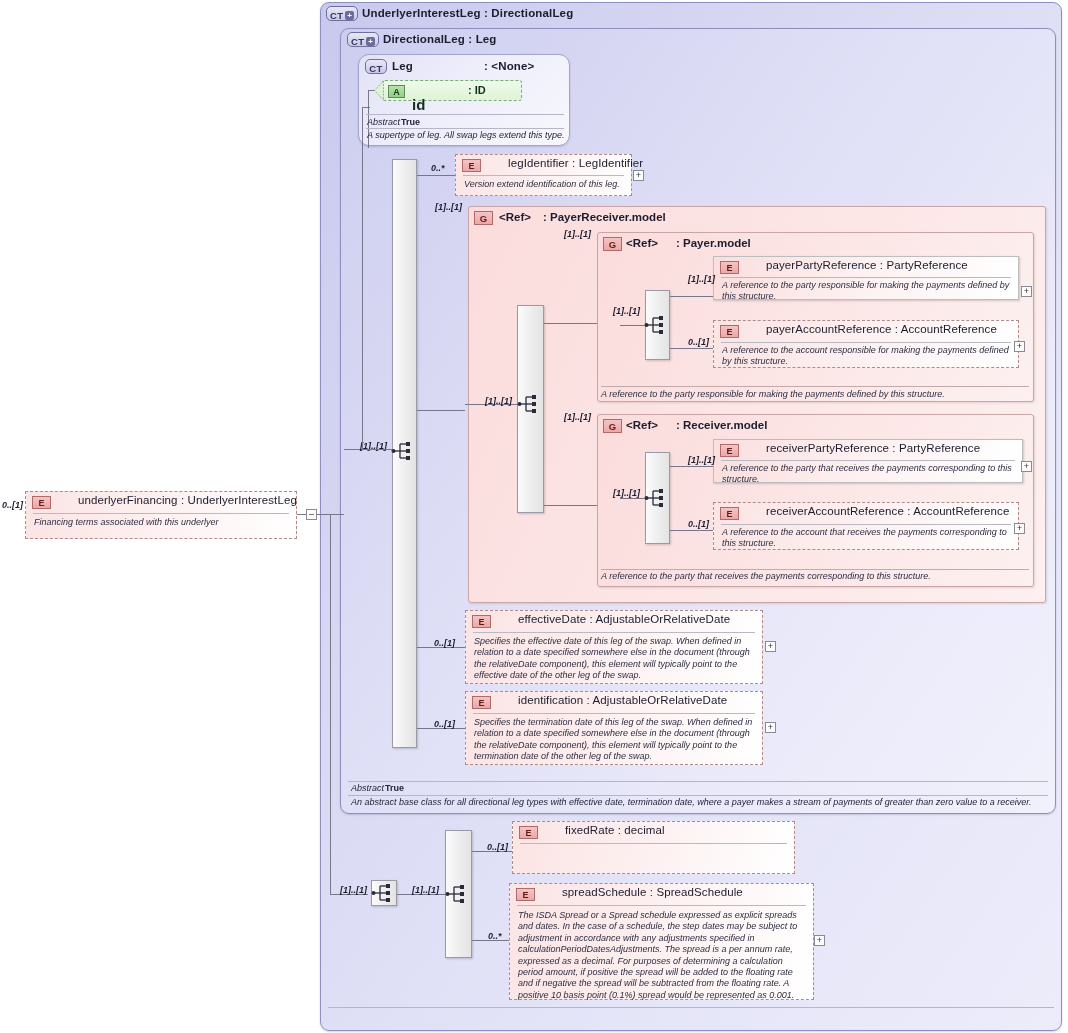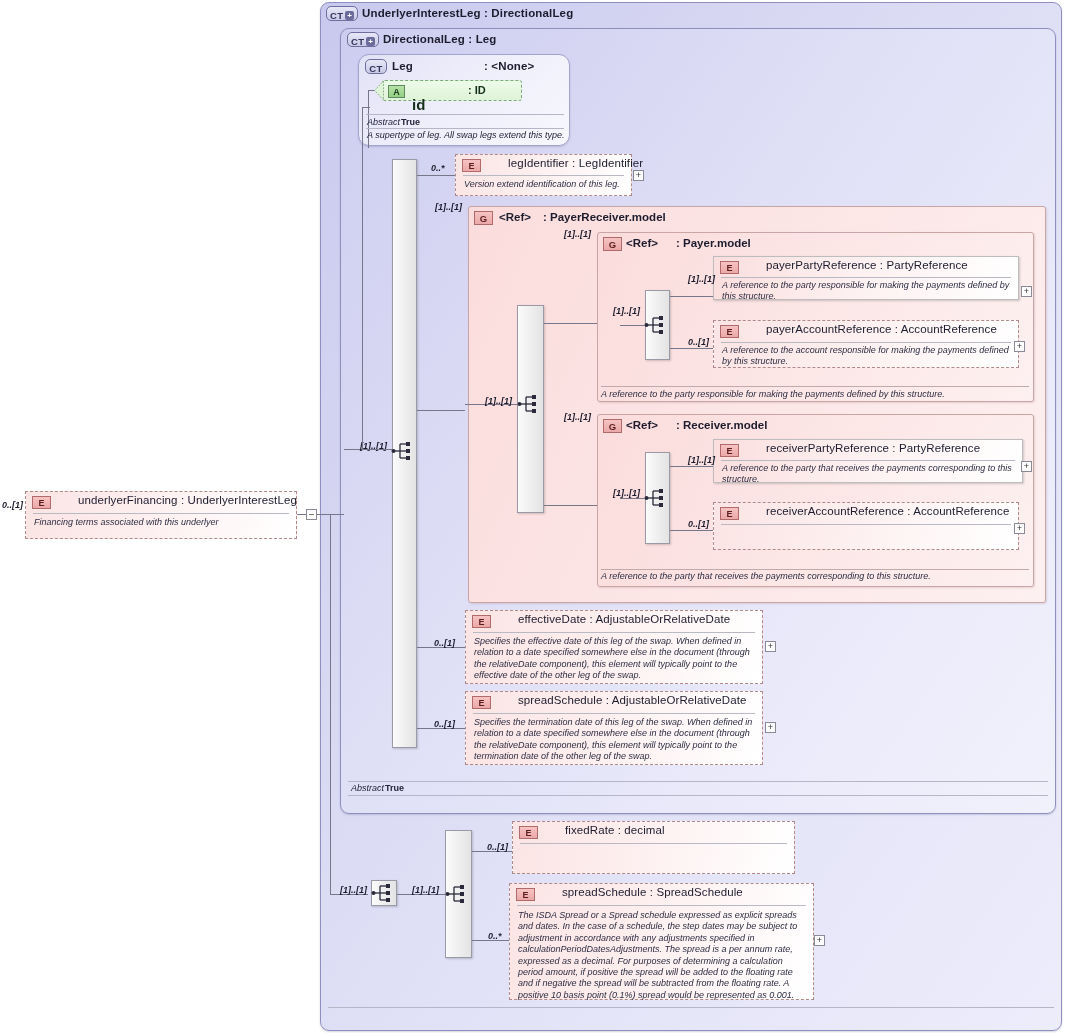--- a/index.html
+++ b/index.html
@@ -176,20 +176,21 @@
   <div class="ct-badge" style="left:347px; top:32px;">
     <span>CT</span>
       <span class="plusmark">+</span>
   </div>
   <div class="ct-title" style="left:383px; top:33px;">DirectionalLeg : Leg</div>
 
   <div class="meta-sep" style="left:348px; top:781px; width:700px;"></div>
   <div class="meta-label" style="left:351px; top:783px;">Abstract</div>
   <div class="meta-value" style="left:385px; top:783px;">True</div>
   <div class="meta-sep" style="left:348px; top:795px; width:700px;"></div>
+  <div class="meta-doc" style="left:351px; top:797px; width:698px;">An abstract base class for all directional leg types with effective date, termination date, where a payer makes a stream of payments of greater than zero value to a receiver.</div>
 
   <div class="ct-box leg" style="left:358px; top:54px; width:212px; height:92px;"></div>
   <div class="ct-badge" style="left:365px; top:59px; width:22px;">
     <span>CT</span>
   </div>
   <div class="ct-title" style="left:392px; top:60px;">Leg</div>
   <div class="ct-title" style="left:443px; top:60px;margin-left:41px;">: &lt;None&gt;</div>
 
   <div class="ln h" style="left:368px; top:90px; width:14px;"></div>
   <div class="ln v" style="left:368px; top:90px; height:58px;"></div>
@@ -360,39 +361,40 @@
   </div>
   <div class="card" style="left:688px; top:455px;">[1]..[1]</div>
   <div class="expand" style="left:1021px; top:461px;">+</div>
 
   <div class="el-box" style="left:713px; top:502px; width:306px; height:48px;">
     <div class="el-head">
       <div class="el-badge">E</div>
       <div class="el-title">receiverAccountReference : AccountReference</div>
     </div>
     <div class="el-sep" style="top:21px;"></div>
+    <div class="el-doc" style="top:24px;">A reference to the account that receives the payments corresponding to this structure.</div>
   </div>
   <div class="card" style="left:688px; top:519px;">0..[1]</div>
   <div class="expand" style="left:1014px; top:523px;">+</div>
 
   <div class="el-box" style="left:465px; top:610px; width:298px; height:74px;">
     <div class="el-head">
       <div class="el-badge">E</div>
       <div class="el-title">effectiveDate : AdjustableOrRelativeDate</div>
     </div>
     <div class="el-sep" style="top:21px;"></div>
     <div class="el-doc" style="top:25px;">Specifies the effective date of this leg of the swap. When defined in relation to a date specified somewhere else in the document (through the relativeDate component), this element will typically point to the effective date of the other leg of the swap.</div>
   </div>
   <div class="card" style="left:434px; top:638px;">0..[1]</div>
   <div class="expand" style="left:765px; top:641px;">+</div>
 
   <div class="el-box" style="left:465px; top:691px; width:298px; height:74px;">
     <div class="el-head">
       <div class="el-badge">E</div>
-      <div class="el-title">spreadSchedule : AdjustableOrRelativeDate</div>
+      <div class="el-title">identification : AdjustableOrRelativeDate</div>
     </div>
     <div class="el-sep" style="top:21px;"></div>
     <div class="el-doc" style="top:25px;">Specifies the termination date of this leg of the swap. When defined in relation to a date specified somewhere else in the document (through the relativeDate component), this element will typically point to the termination date of the other leg of the swap.</div>
   </div>
   <div class="card" style="left:434px; top:719px;">0..[1]</div>
   <div class="expand" style="left:765px; top:722px;">+</div>
 
   <div class="ln v" style="left:330px; top:514px; height:380px;"></div>
   <div class="ln h" style="left:330px; top:894px; width:38px;"></div>
   <div class="card" style="left:340px; top:885px;">[1]..[1]</div>

